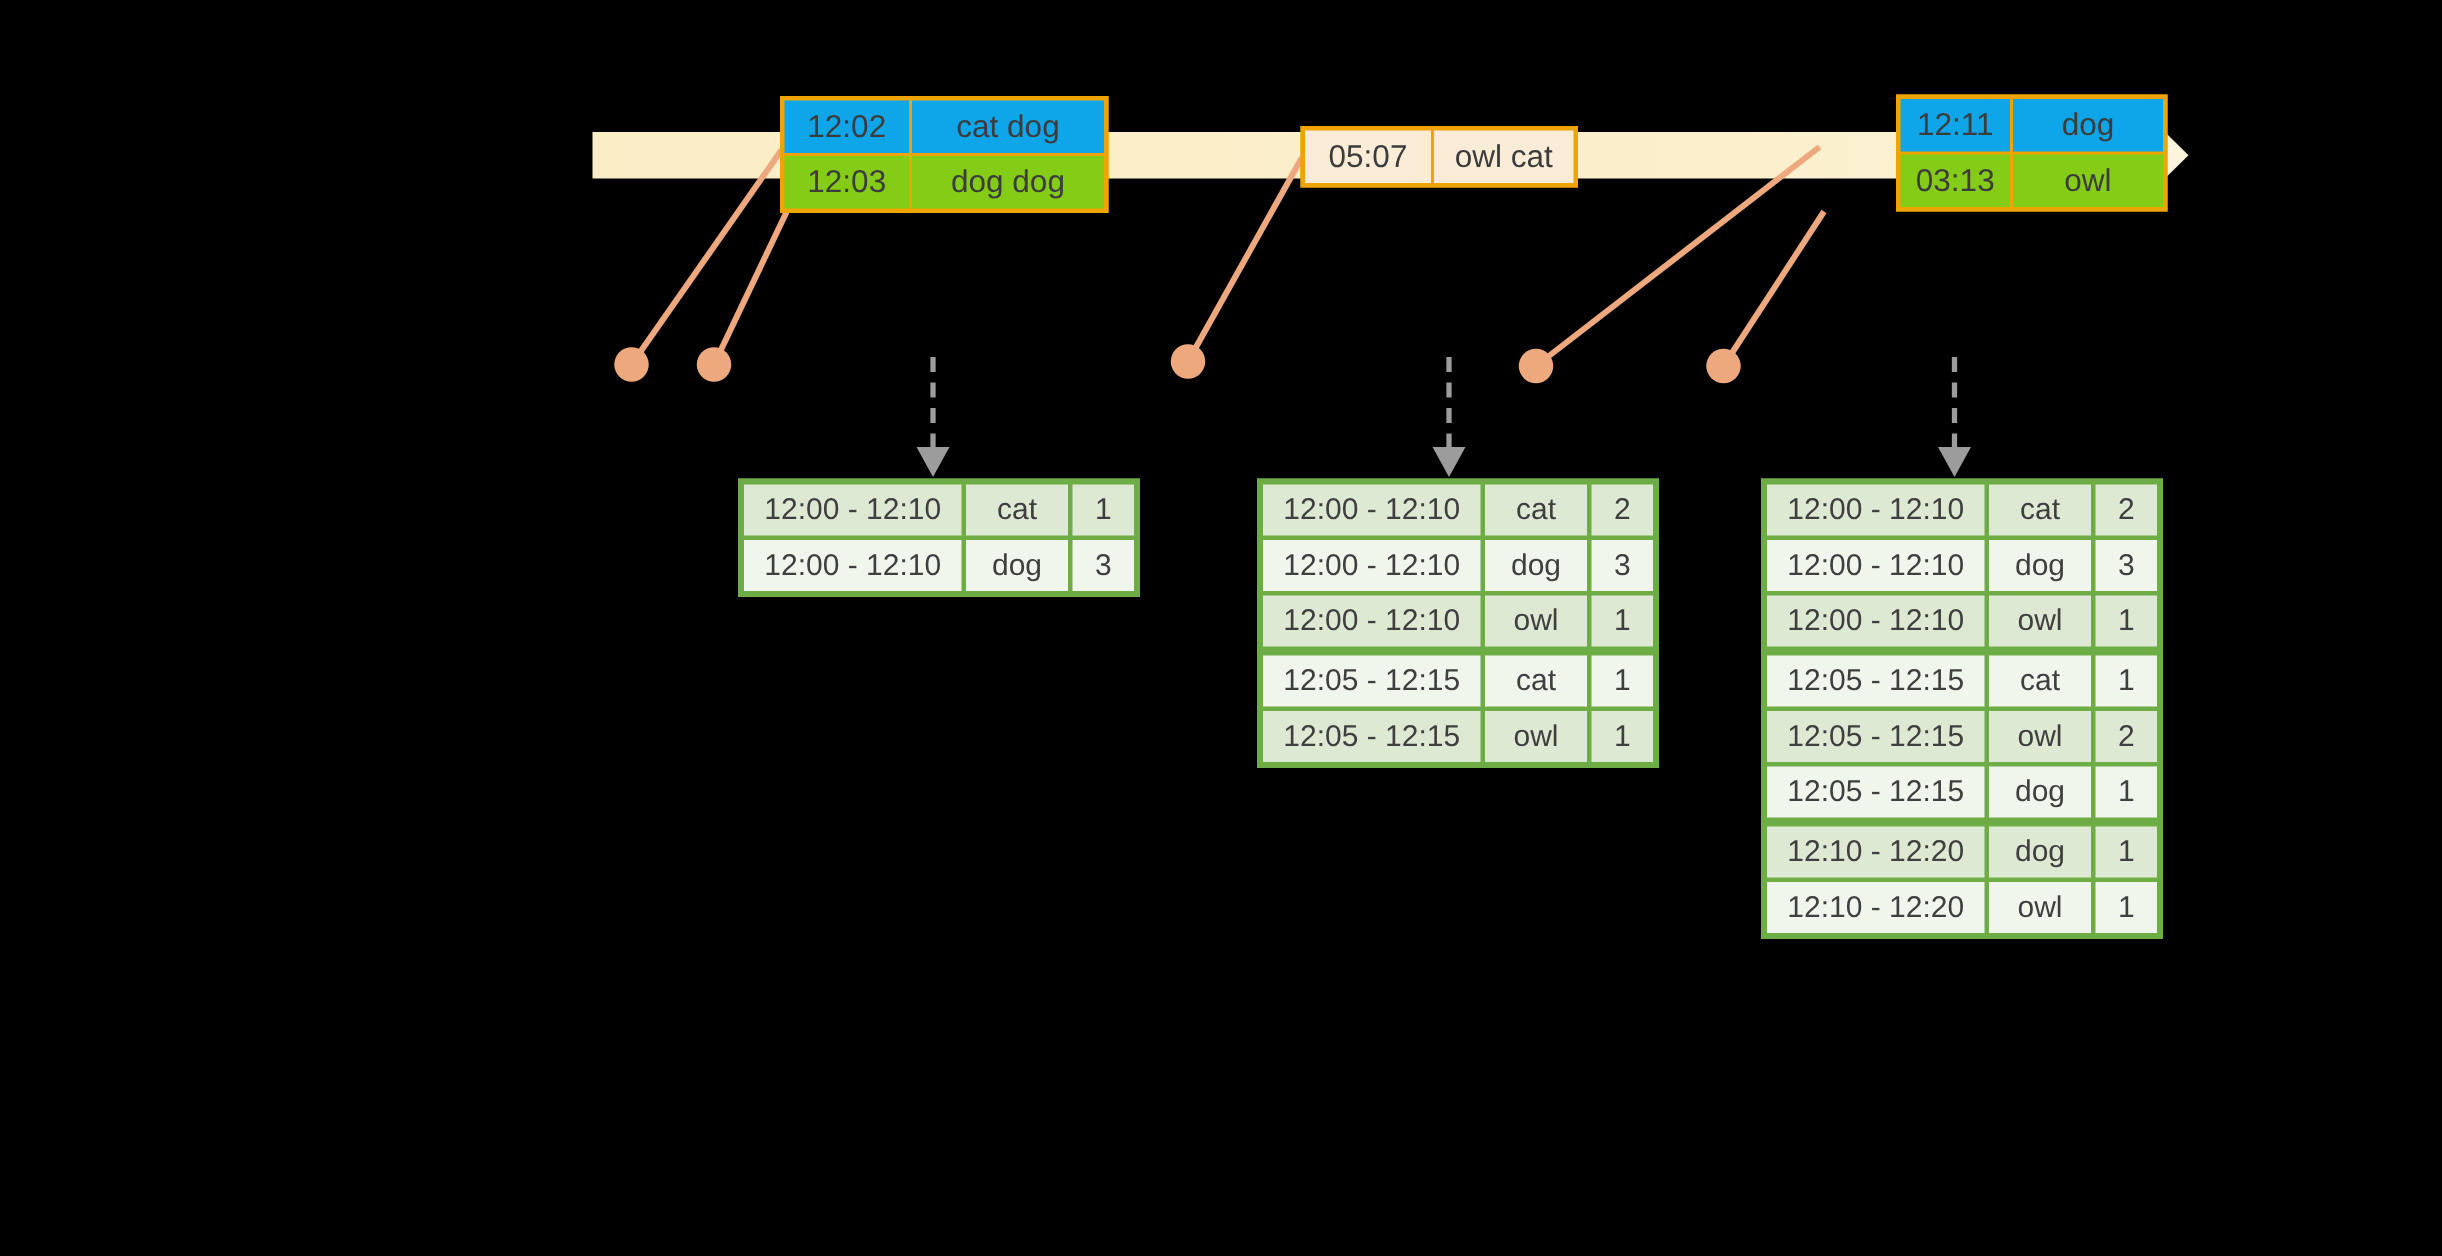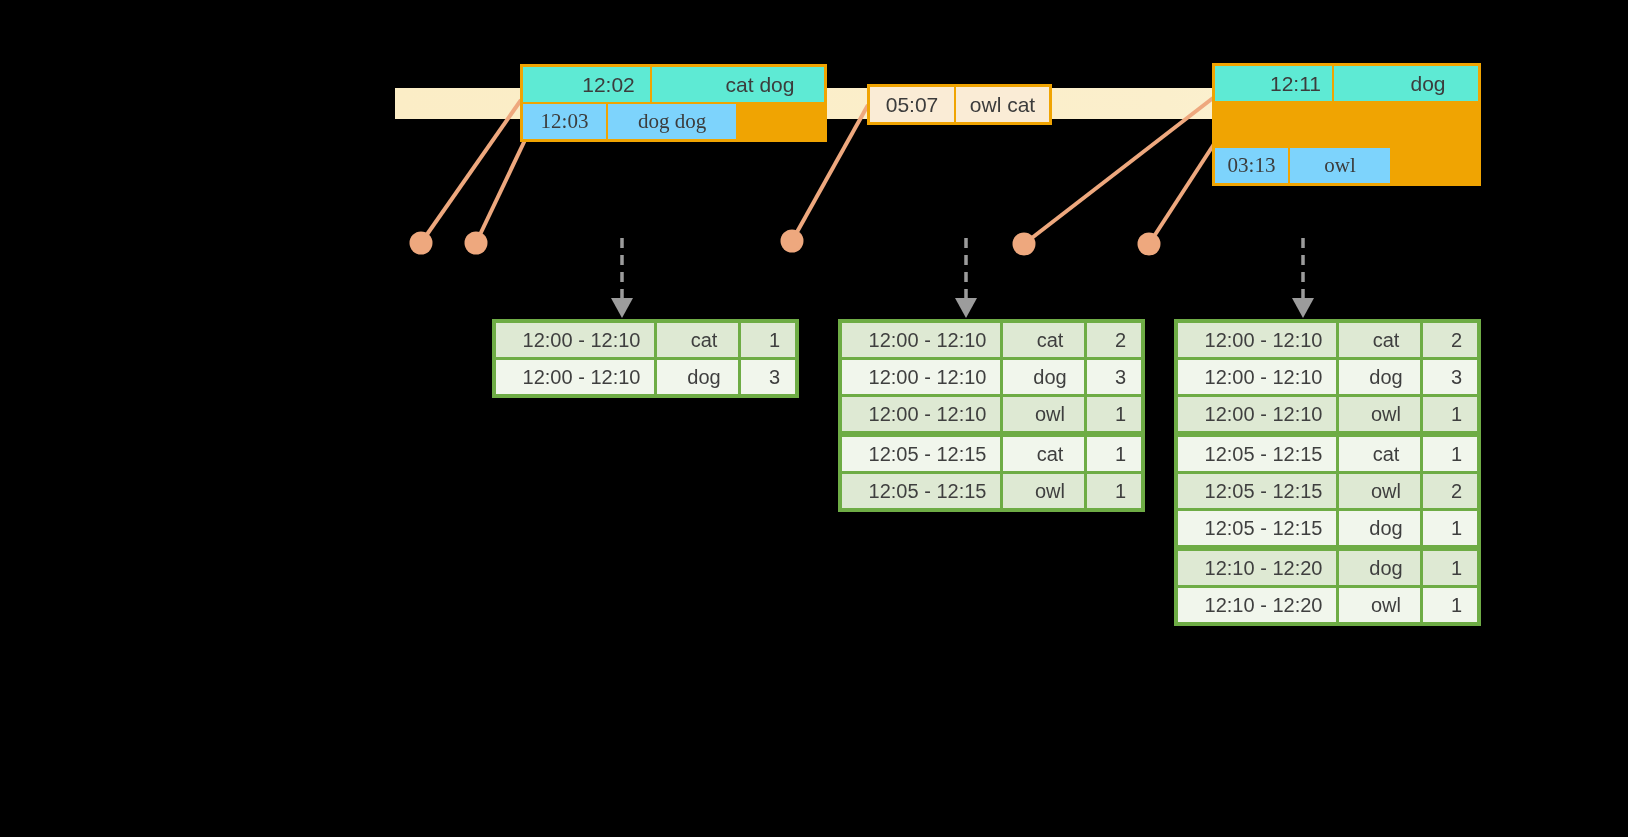--- a/index.html
+++ b/index.html
@@ -19,46 +19,46 @@
     background:#F0A402;
     border:3px solid #F0A402;
     display:flex;flex-direction:column;
   }
   .ev-row{display:flex;gap:2px;}
   .ev-row + .ev-row{margin-top:2px;}
   .ev-cell{
     height:35px;display:flex;align-items:center;justify-content:center;
     font-size:21px;color:#3C3C3C;
   }
-  .tone-dark  .ev-cell{background:#5eead4;padding-left:44px;}
-  .tone-light .ev-cell{background:#7dd3fc;font-family:Liberation Serif, serif;}
+  .tone-dark  .ev-cell{background:#0ea5e9;}
+  .tone-light .ev-cell{background:#84cc16;}
   .tone-mid   .ev-cell{background:#FAECD6;}
   #event-box-0{left:520px;top:64px;}
   #event-box-0 .ev-time{width:83px;} #event-box-0 .ev-words{width:128px;}
   #event-box-1{left:867px;top:84px;}
   #event-box-1 .ev-time{width:84px;} #event-box-1 .ev-words{width:93px;}
-  #event-box-2{left:1212px;top:63px;gap:45px;}
+  #event-box-2{left:1264px;top:63px;}
   #event-box-2 .ev-time{width:73px;} #event-box-2 .ev-words{width:100px;}
 
   
   .rt{
     position:absolute;top:319px;
     background:#6EAC45;
     border:4px solid #6EAC45;
     display:flex;flex-direction:column;
   }
   #result-table-0{left:492px;}
   #result-table-1{left:838px;}
   #result-table-2{left:1174px;}
   .rt-row{display:flex;gap:3px;}
   .rt-row + .rt-row{margin-top:3px;}
   .rt-row.rt-group-start{margin-top:6px;}
   .rt-cell{
     height:34px;display:flex;align-items:center;justify-content:center;
-    font-size:20px;color:#3F3F3F;padding-left:13px;
+    font-size:20px;color:#3F3F3F;
   }
   .rt-window{width:145px;}
   .rt-word{width:68px;}
   .rt-count{width:41px;}
   .rt-dark  .rt-cell{background:#DEE9D3;}
   .rt-light .rt-cell{background:#F1F6EC;}
 </style>
 </head>
 <body>
 

